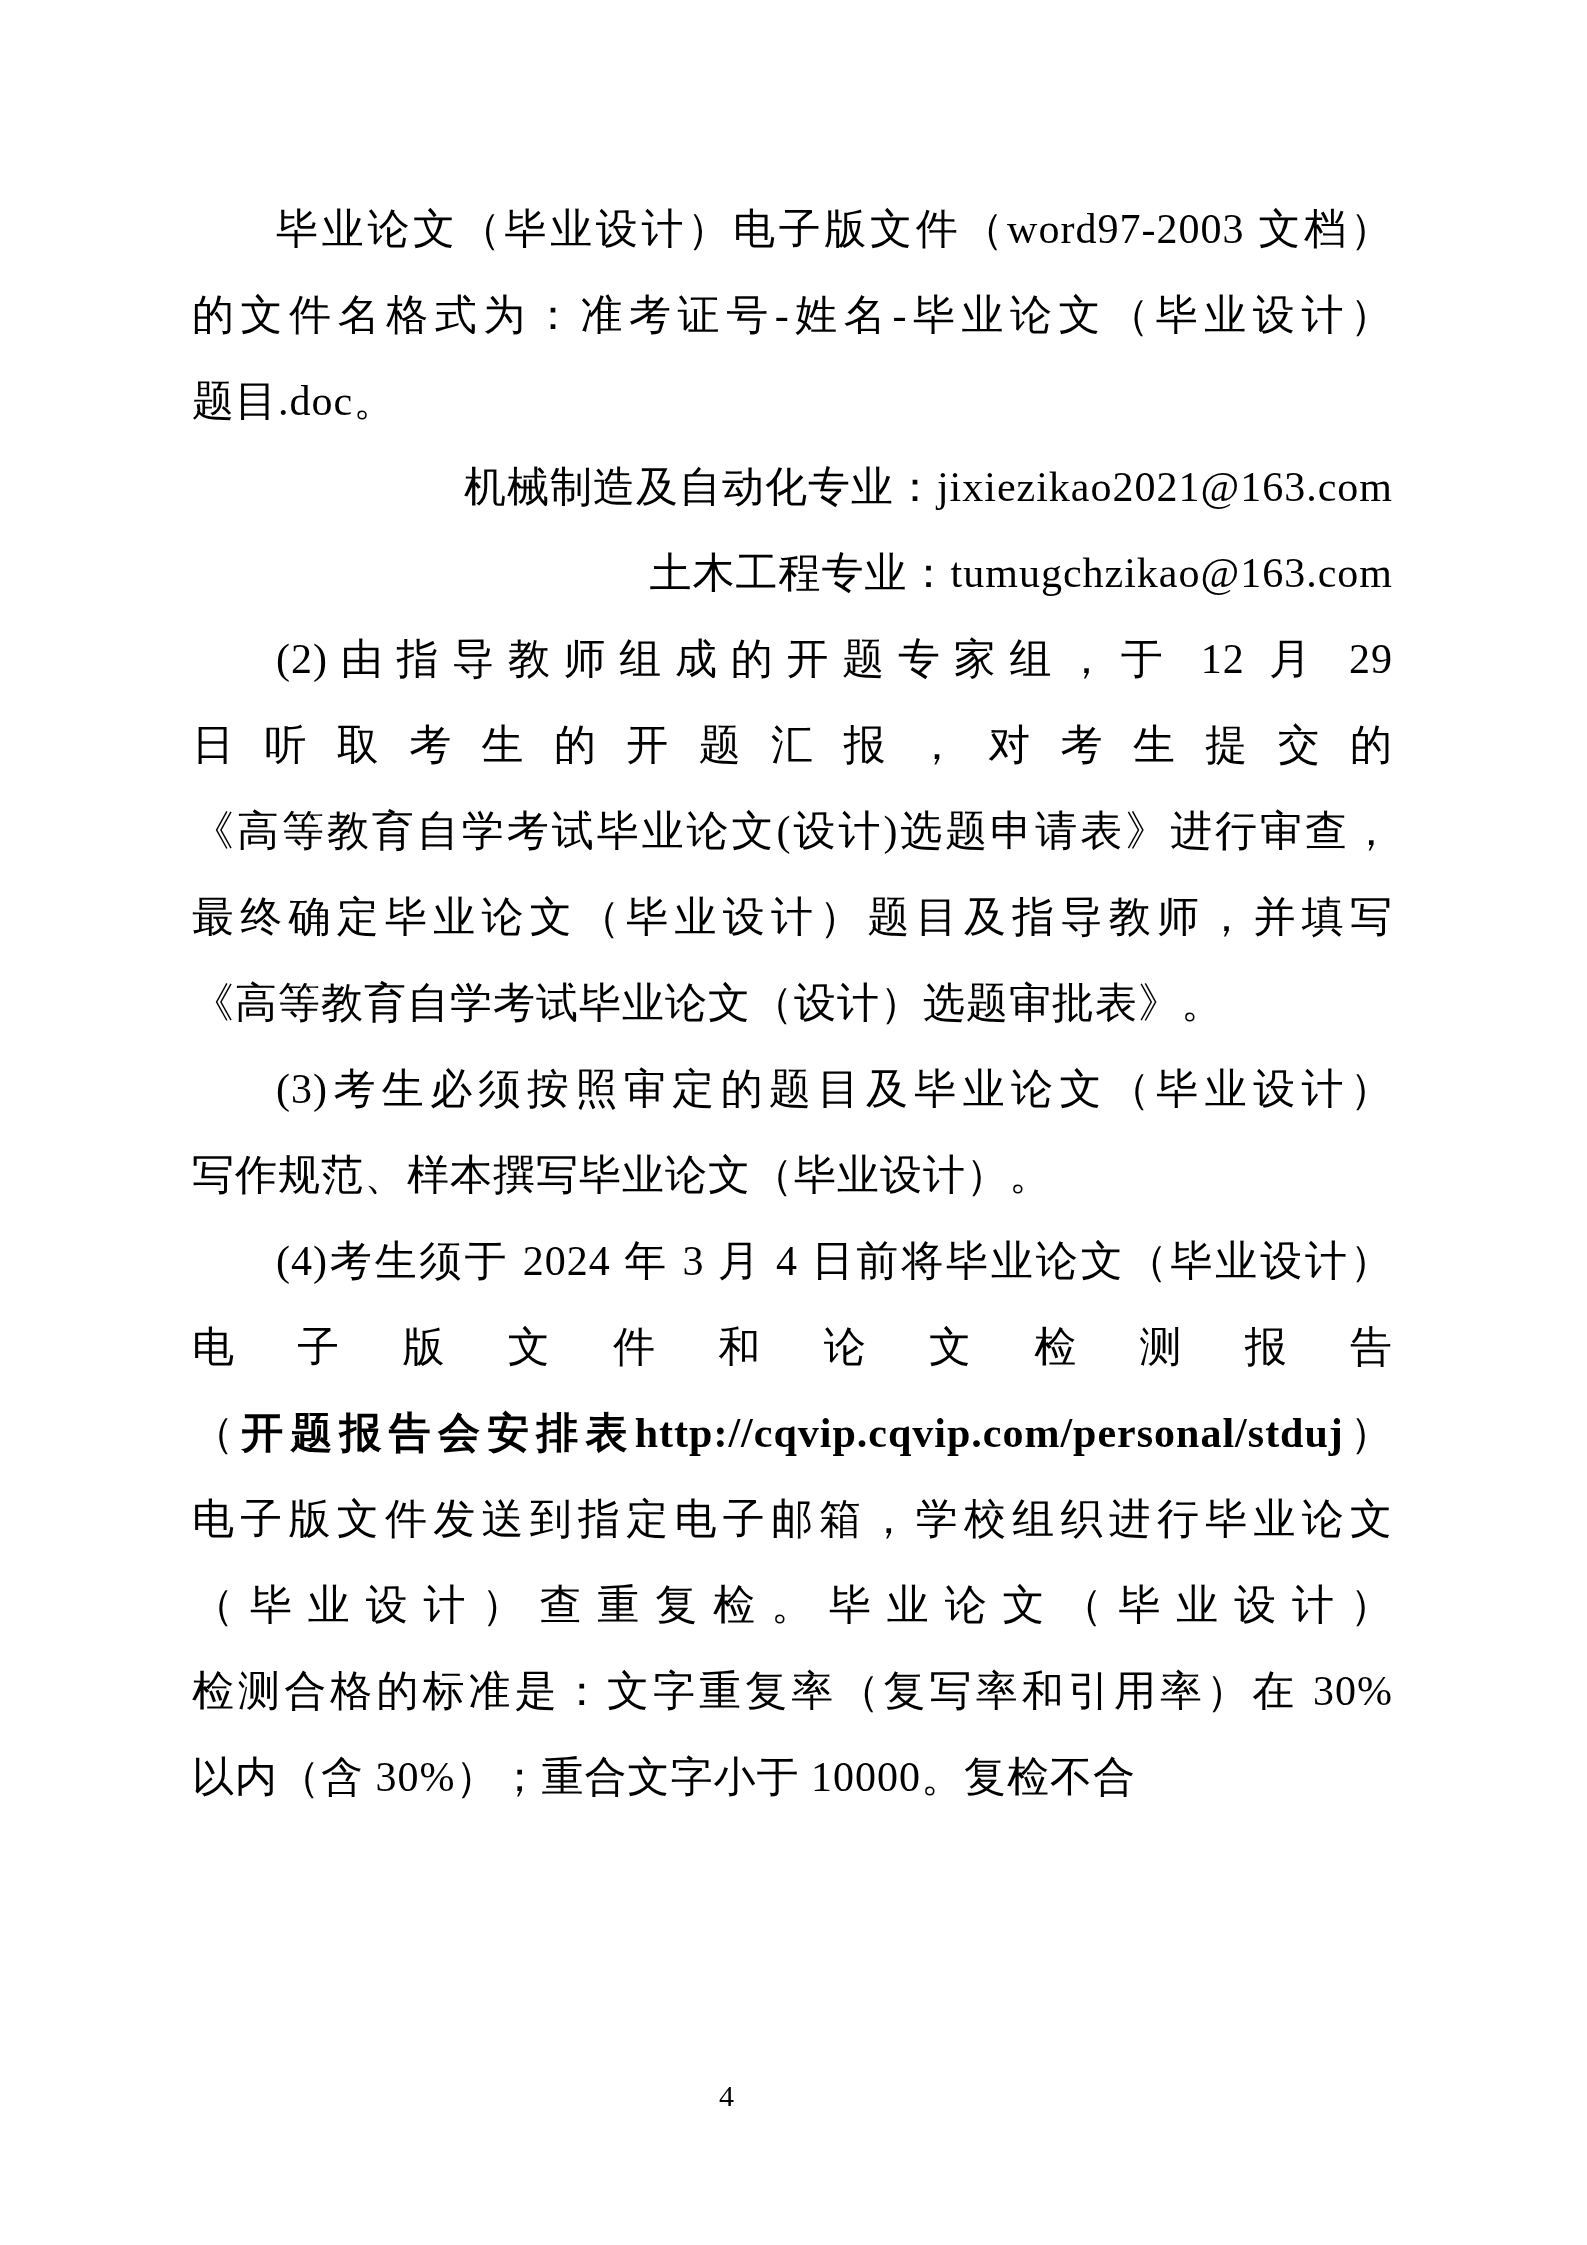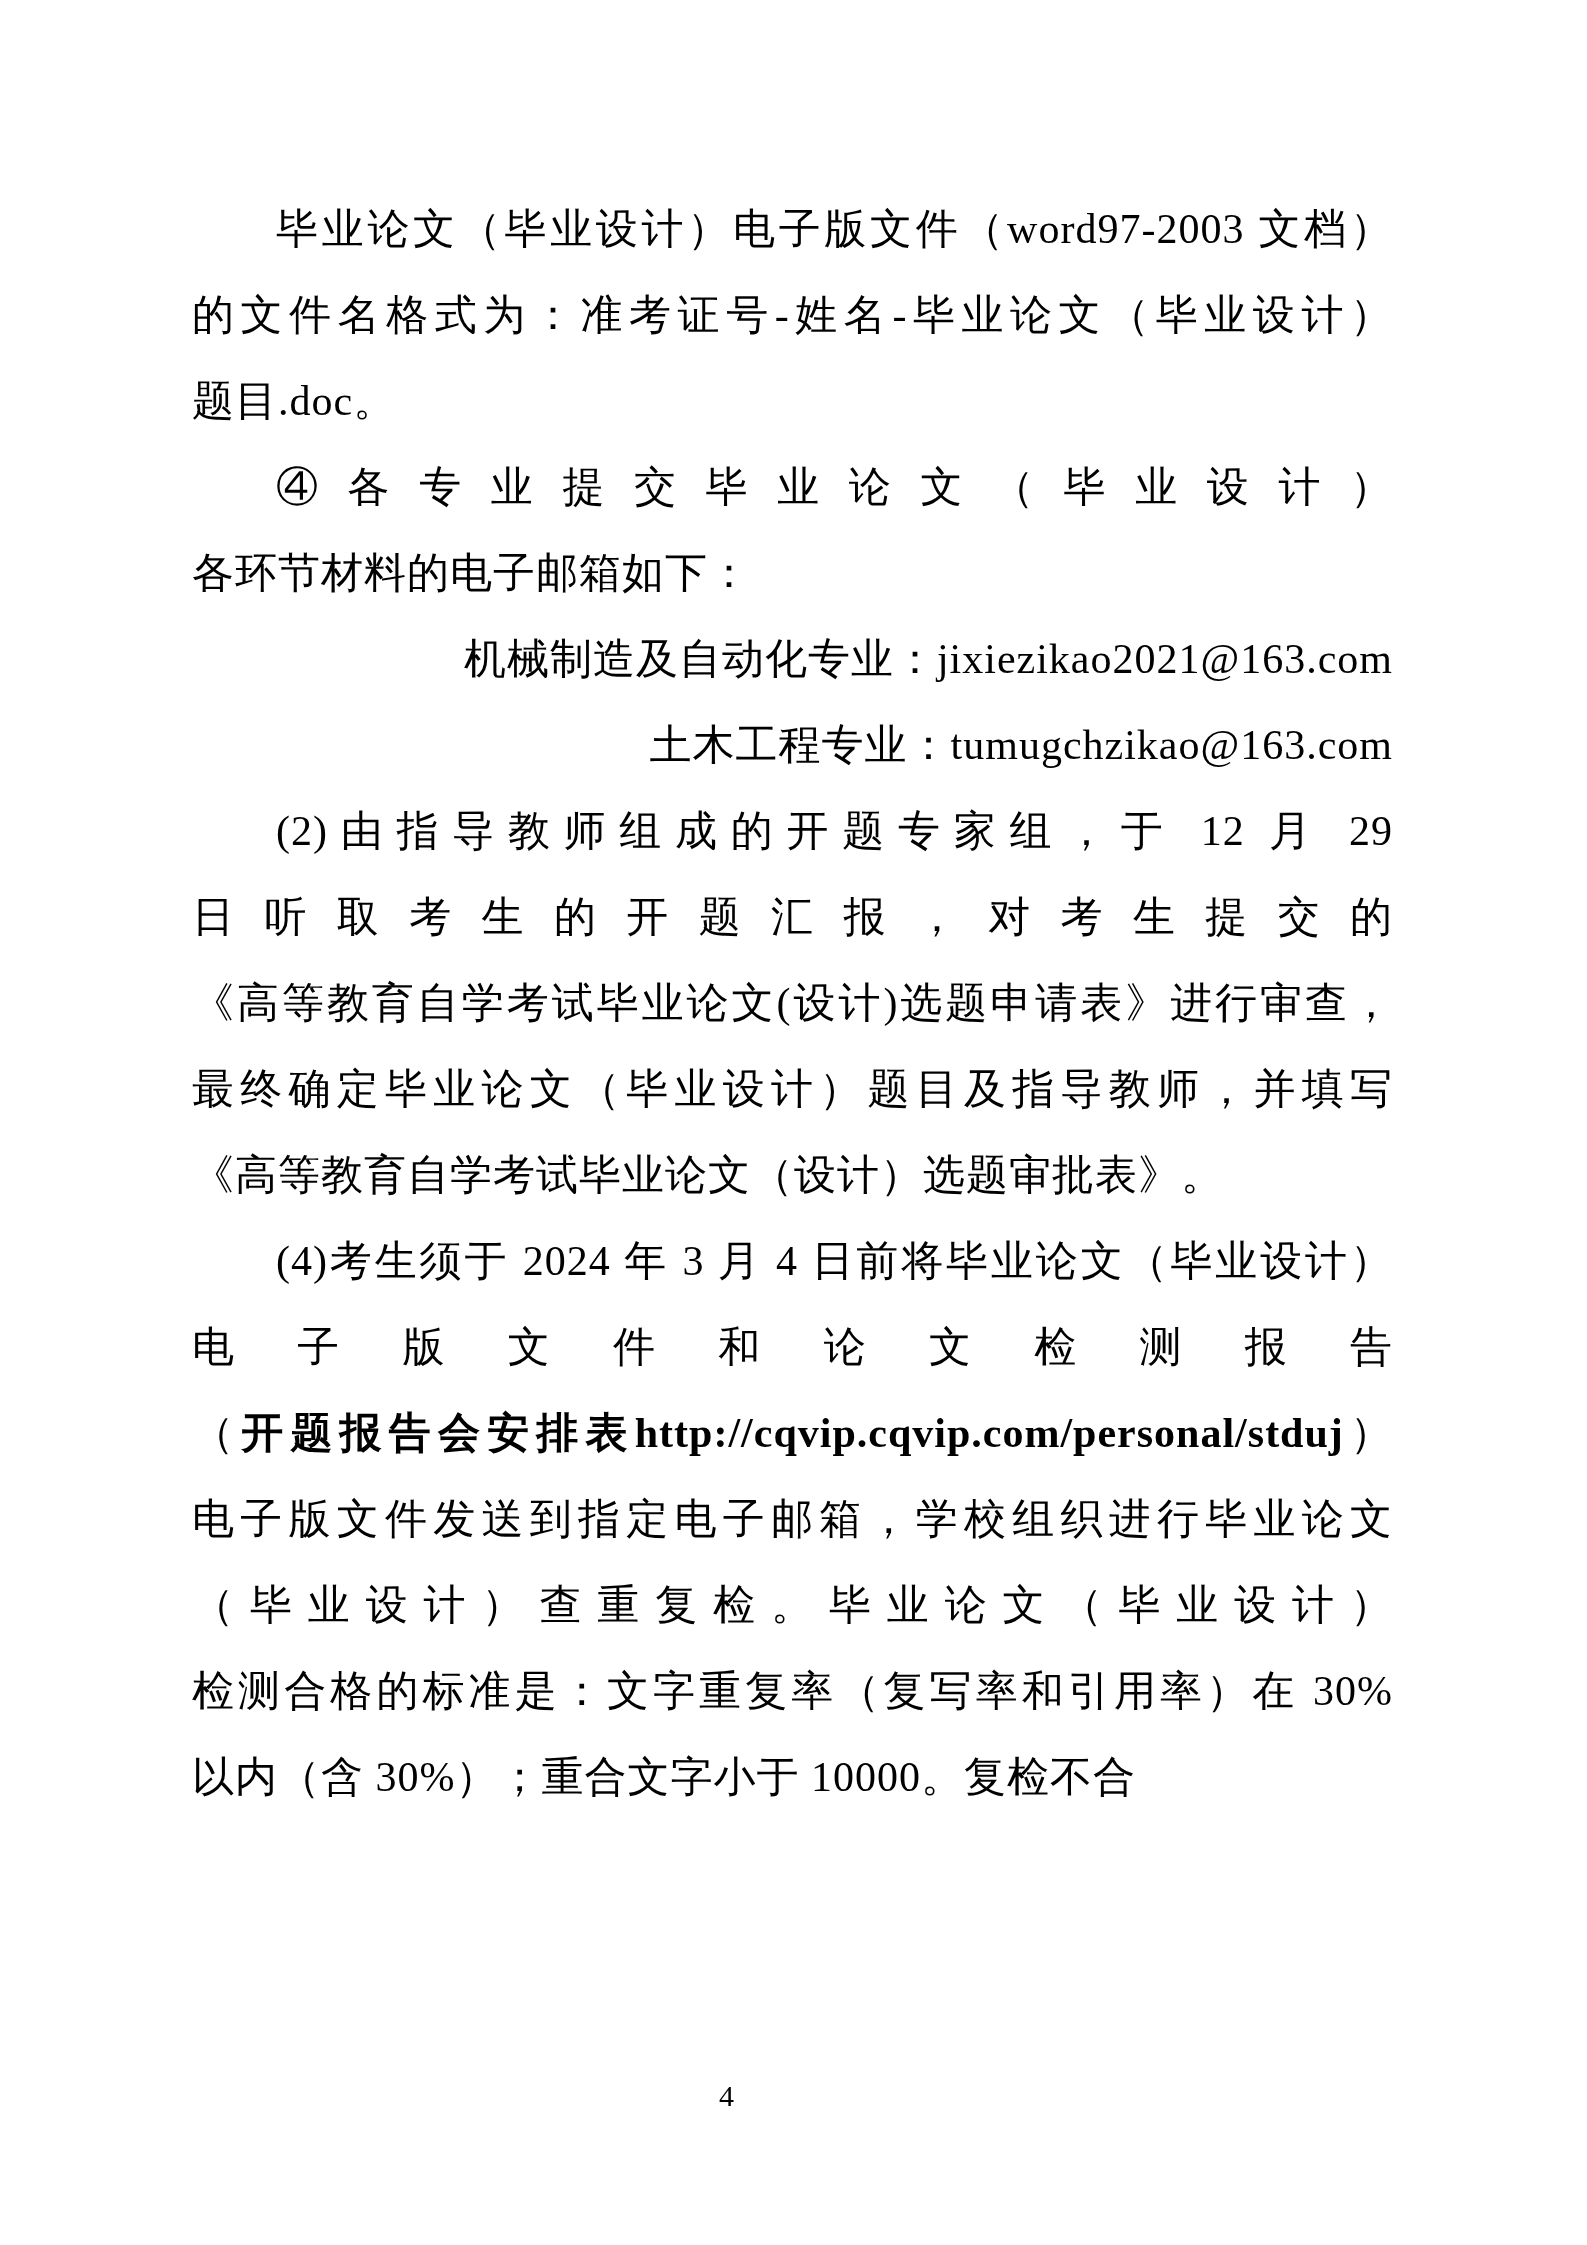--- a/index.html
+++ b/index.html
@@ -51,20 +51,20 @@
     font-size: 30px;
     line-height: 36px;
   }
 </style>
 </head>
 <body>
 
 <div class="page">
   <div class="content">
     <p class="doc-par">毕业论文（毕业设计）电子版文件（word97-2003 文档）的文件名格式为：准考证号-姓名-毕业论文（毕业设计）题目.doc。</p>
-    <p class="doc-par">④各专业提交毕业论文（毕业设计）各环节材料的电子邮箱如下：</p>
     <p class="doc-par no-justify">机械制造及自动化专业：jixiezikao2021@163.com</p>
     <p class="doc-par no-justify">土木工程专业：tumugchzikao@163.com</p>
     <p class="doc-par">(2)由指导教师组成的开题专家组，于 12 月 29 日听取考生的开题汇报，对考生提交的《高等教育自学考试毕业论文(设计)选题申请表》进行审查，最终确定毕业论文（毕业设计）题目及指导教师，并填写《高等教育自学考试毕业论文（设计）选题审批表》。</p>
+    <p class="doc-par">(3)考生必须按照审定的题目及毕业论文（毕业设计）写作规范、样本撰写毕业论文（毕业设计）。</p>
     <p class="doc-par"><span>(4)考生须于 2024 年 3 月 4 日前将毕业论文（毕业设计）电子版文件和论文检测报告（</span><span class="bold">开题报告会安排表</span><span class="bold nowrap">http://cqvip.cqvip.com/personal/stduj</span><span>）电子版文件发送到指定电子邮箱，学校组织进行毕业论文（毕业设计）查重复检。毕业论文（毕业设计）检测合格的标准是：文字重复率（复写率和引用率）在 30%以内（含 30%）；重合文字小于 10000。复检不合</span></p>
   </div>
   <div class="page-number">4</div>
 </div>
 
 </body></html>

